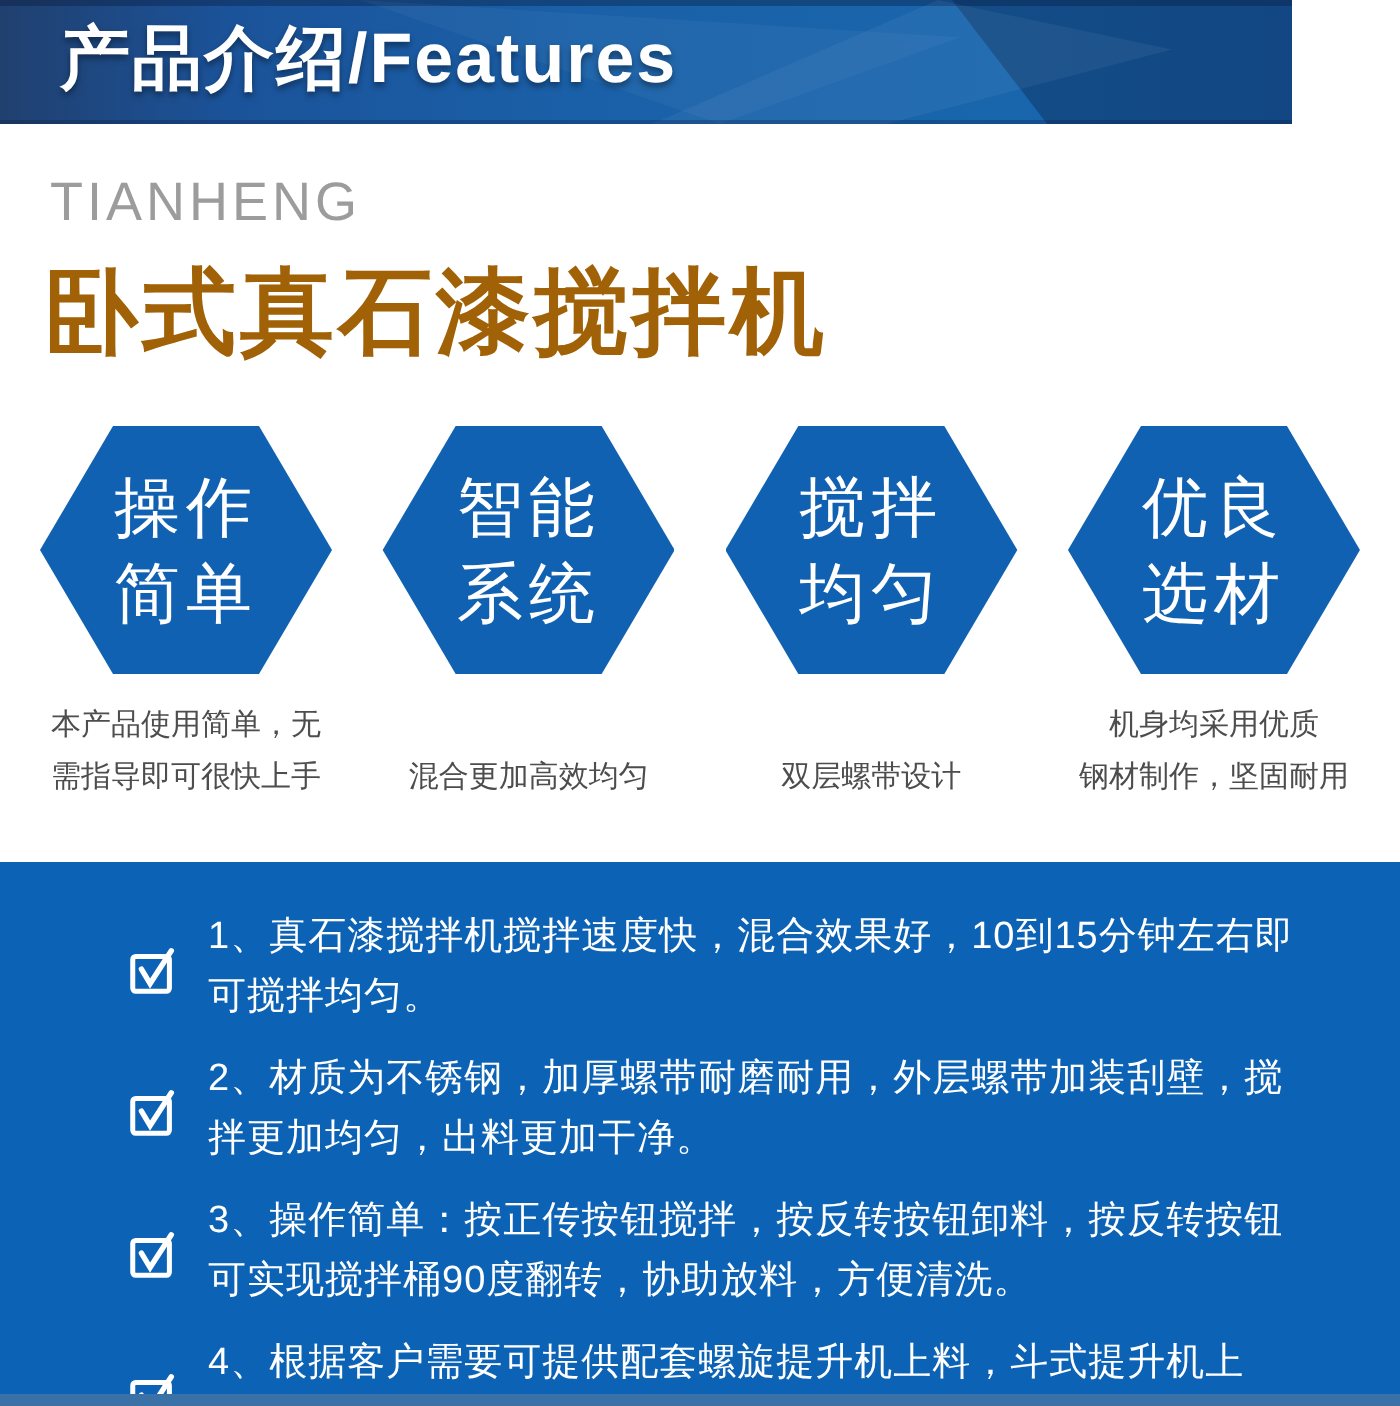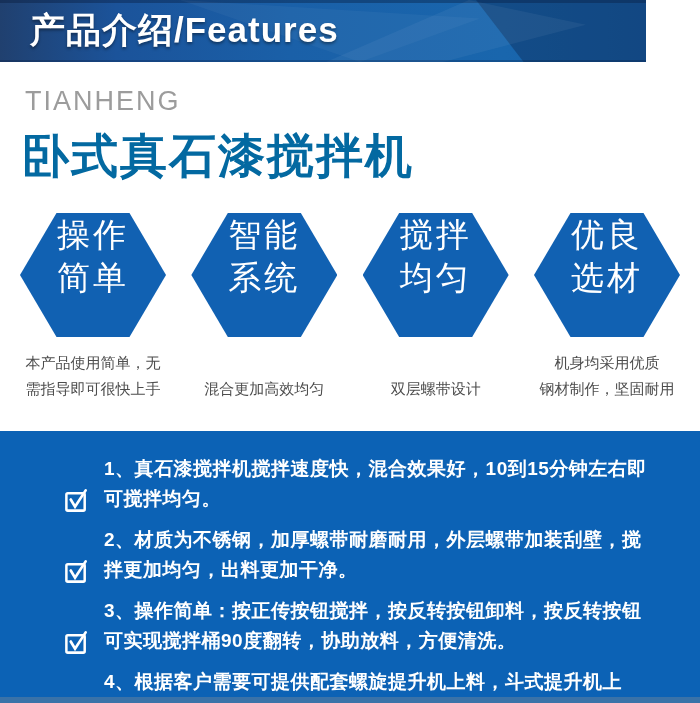--- a/index.html
+++ b/index.html
@@ -57,40 +57,40 @@
   
   .brand {
     margin: 24px 0 0 25px;
     color: #9c9c9c;
     font-size: 27px;
     letter-spacing: 2px;
     font-weight: 400;
   }
   .product-title {
     margin: 8px 0 0 22px;
-    color: #0369a1;
+    color: #a16207;
     font-size: 47px;
     font-weight: 800;
     letter-spacing: 2px;
   }
 
   
   .hex-row {
     margin-top: 25px;
     padding: 0 20px;
     display: flex;
     justify-content: space-between;
   }
   .hexagon {
     width: 146px; height: 124px;
     clip-path: polygon(25% 0%, 75% 0%, 100% 50%, 75% 100%, 25% 100%, 0% 50%);
     display: flex;
     flex-direction: column;
     align-items: center;
-    justify-content: flex-start;
+    justify-content: center;
   }
   .hex-line {
     color: #ffffff;
     font-size: 33px;
     line-height: 43px;
     font-weight: 400;
     letter-spacing: 3px;
   }
 
   
@@ -111,23 +111,22 @@
 
   
   .checklist-section {
     position: absolute;
     left: 0; top: 431px;
     width: 700px; height: 272px;
     padding: 23px 42px 0 63px;
   }
   .check-item {
     display: flex;
-    align-items: flex-end;
+    align-items: center;
     margin-bottom: 11px;
-    font-weight: bold;
   }
   .check-icon {
     flex: 0 0 27px;
     width: 27px; height: 27px;
     margin-top: 2px;
   }
   .check-text {
     color: #ffffff;
     font-size: 19px;
     line-height: 30px;

